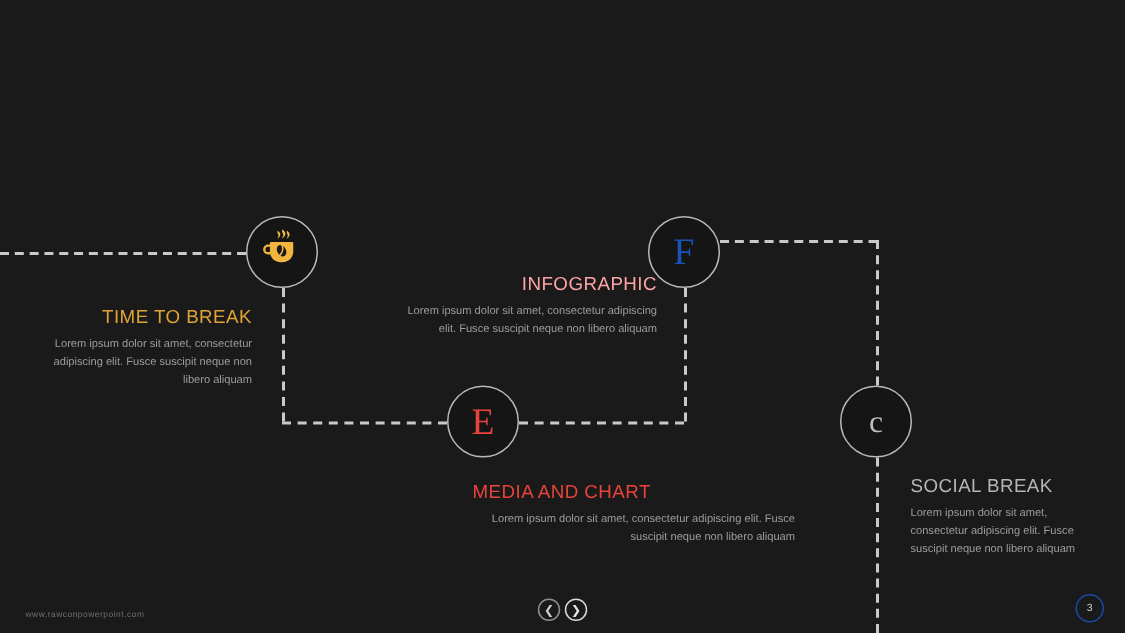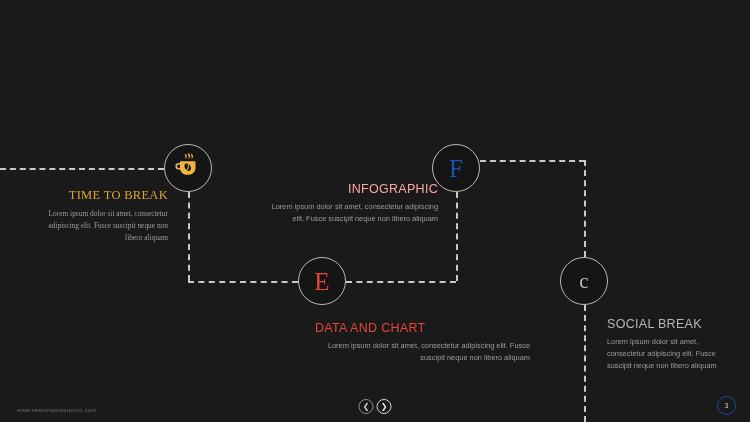--- a/index.html
+++ b/index.html
@@ -181,32 +181,32 @@
   </div>
 
   <div class="node" style="left:322px; top:281px;">
     <span class="node-letter letter-e">E</span>
   </div>
 
   <div class="node" style="left:584px; top:281px;">
     <span class="node-letter letter-c">c</span>
   </div>
 
-  <div class="block align-right" style="left:30px; top:188px; width:138px;font-family:Liberation Serif, serif;">
+  <div class="block align-right" style="left:30px; top:204px; width:138px;">
     <p class="block-title t-amber">TIME TO BREAK</p>
     <p class="block-body">Lorem ipsum dolor sit amet, consectetur adipiscing elit. Fusce suscipit neque non libero aliquam</p>
   </div>
 
   <div class="block align-right" style="left:263px; top:182px; width:175px;">
     <p class="block-title t-blue">INFOGRAPHIC</p>
     <p class="block-body">Lorem ipsum dolor sit amet, consectetur adipiscing elit. Fusce suscipit neque non libero aliquam</p>
   </div>
 
   <div class="block align-left" style="left:315px; top:321px; width:215px;">
-    <p class="block-title t-red">DATA AND CHART</p>
+    <p class="block-title t-red">MEDIA AND CHART</p>
     <p class="block-body" style="text-align:right;">Lorem ipsum dolor sit amet, consectetur adipiscing elit. Fusce suscipit neque non libero aliquam</p>
   </div>
 
   <div class="block align-left" style="left:607px; top:317px; width:125px;">
     <p class="block-title t-gray">SOCIAL BREAK</p>
     <p class="block-body">Lorem ipsum dolor sit amet, consectetur adipiscing elit. Fusce suscipit neque non libero aliquam</p>
   </div>
 
   <div class="footer-url">www.rawconpowerpoint.com</div>
 

